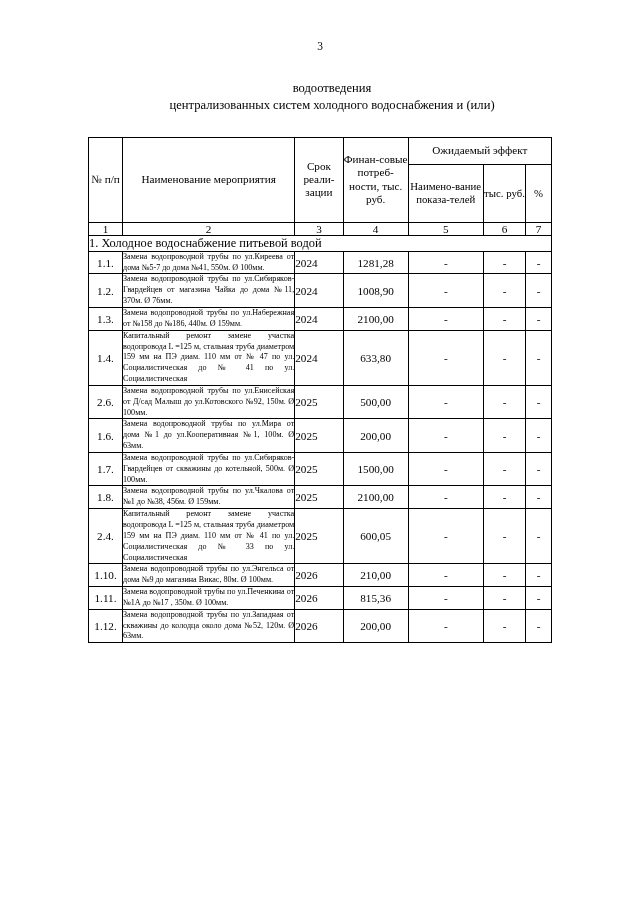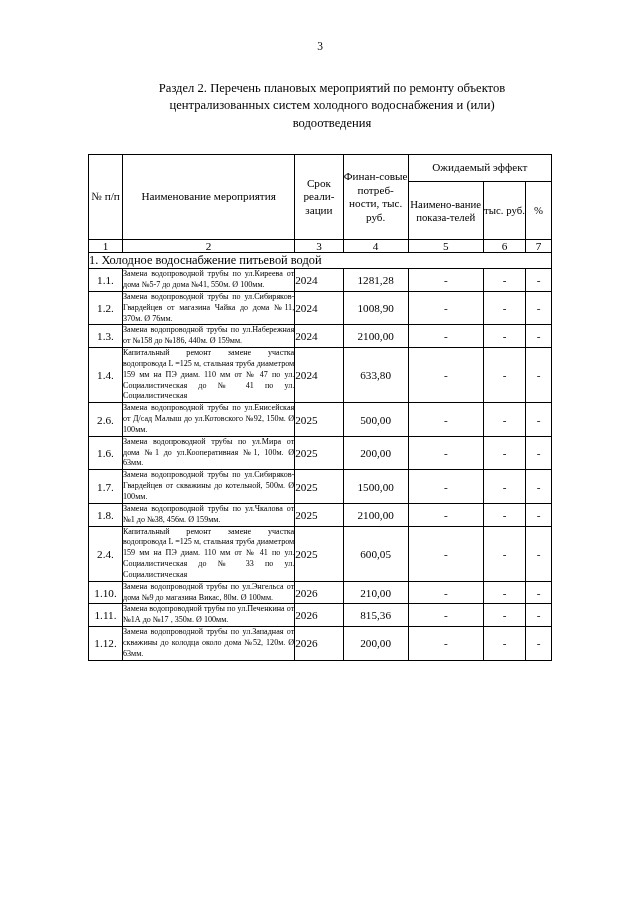--- a/index.html
+++ b/index.html
@@ -105,23 +105,22 @@
   col.w-pct     { width: 25px; }
 </style>
 </head>
 <body>
 
 <div class="page">
 
   <div class="page-number">3</div>
 
   <div class="doc-title">
-    <div>Раздел 2. Перечень плановых мероприятий по ремонту объектов</div>
+    <div>водоотведения</div>
     <div>централизованных систем холодного водоснабжения и (или)</div>
-    <div>водоотведения</div>
   </div>
 
   <table class="main">
     <colgroup>
       <col class="w-no">
         <col class="w-name">
         <col class="w-term">
         <col class="w-fin">
       <col class="w-ind">
         <col class="w-ths">

